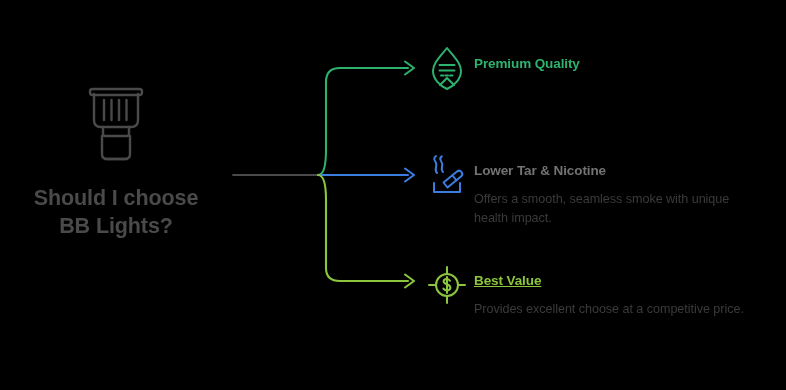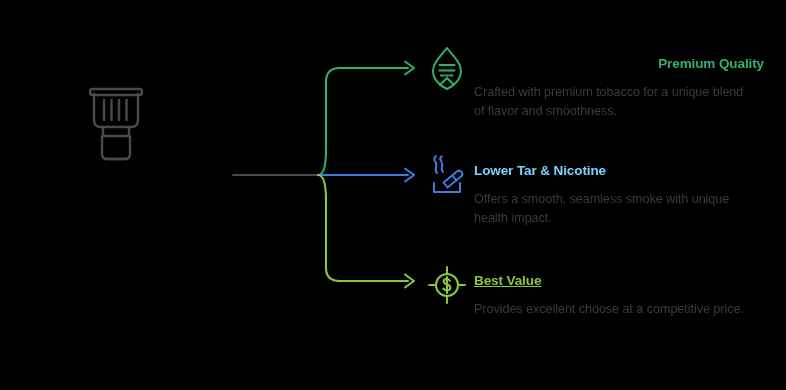--- a/index.html
+++ b/index.html
@@ -85,22 +85,22 @@
     line-height: 18.5px;
     color: #3b3b3b;
     letter-spacing: -0.05px;
     max-width: 276px;
   }
 
   #branch-0 { top: 45px; }
   #branch-1 { top: 152px; }
   #branch-2 { top: 262px; }
 
-  #branch-0 .branch-heading { color: #2db36e; text-align: right; }
-  #branch-1 .branch-heading { color: #7dd3fc; }
+  #branch-0 .branch-heading { color: #2db36e; }
+  #branch-1 .branch-heading { color: #737373; }
   #branch-2 .branch-heading { color: #8cc63e; text-decoration: underline; }
 </style>
 </head>
 <body>
 
 <div id="canvas">
 
   <div class="question-block">
     <span class="pack-icon-wrap">
       <svg class="pack-icon" viewBox="0 0 62 86" fill="none" stroke="#4a4a4a" stroke-width="2.4" stroke-linecap="round" stroke-linejoin="round">
@@ -114,20 +114,22 @@
         <line x1="34" y1="20" x2="34" y2="40"></line>
         <line x1="41.5" y1="20" x2="41.5" y2="40"></line>
 
         <path d="M18 47 L18 54 Q18 56 20 56 L42 56 Q44 56 44 54 L44 47"></path>
 
         <path d="M17 56 L17 74 Q17 79 22 79 L40 79 Q45 79 45 74 L45 56"></path>
 
         <path d="M20 79 L42 79"></path>
       </svg>
     </span>
+    <div class="question-title">Should I choose
+BB Lights?</div>
   </div>
 
   <svg id="connectors" viewBox="0 0 786 390">
 
     <line x1="233" y1="175" x2="320" y2="175" stroke="#4a4a4a" stroke-width="1.8" stroke-linecap="round"></line>
 
     <path d="M318 175 C 325 175, 326 160, 326 150 L 326 82 Q 326 68 340 68 L 408 68" fill="none" stroke="#2db36e" stroke-width="2.1" stroke-linecap="round"></path>
     <path d="M405 61.5 L414 68 L405 74.5" fill="none" stroke="#2db36e" stroke-width="2.1" stroke-linecap="round" stroke-linejoin="round"></path>
 
     <line x1="318" y1="175" x2="408" y2="175" stroke="#3b7de0" stroke-width="2.1" stroke-linecap="round"></line>
@@ -148,21 +150,20 @@
 
         <line x1="17" y1="30.5" x2="19.5" y2="30.5"></line>
         <line x1="21.5" y1="30.5" x2="24" y2="30.5"></line>
         <line x1="26" y1="30.5" x2="28.5" y2="30.5"></line>
 
         <path d="M16 40 L23 33 L30 40"></path>
       </svg>
     </span>
     <div class="branch-body">
       <div class="branch-heading">Premium Quality</div>
-      <div class="branch-desc">Crafted with premium tobacco for a unique blend of flavor and smoothness.</div>
     </div>
   </div>
 
   <div class="branch" id="branch-1">
     <span class="branch-icon-wrap">
       <svg class="branch-icon" viewBox="0 0 46 46" fill="none" stroke="#3b7de0" stroke-width="2" stroke-linecap="round" stroke-linejoin="round">
 
         <path d="M13 21 C 9 17, 15 14, 11 9 C 9.5 7, 10.5 5, 12 4"></path>
         <path d="M19 20 C 15.5 16.5, 20.5 13.5, 17 9 C 15.7 7.2, 16.5 5.4, 17.8 4.4"></path>
 

